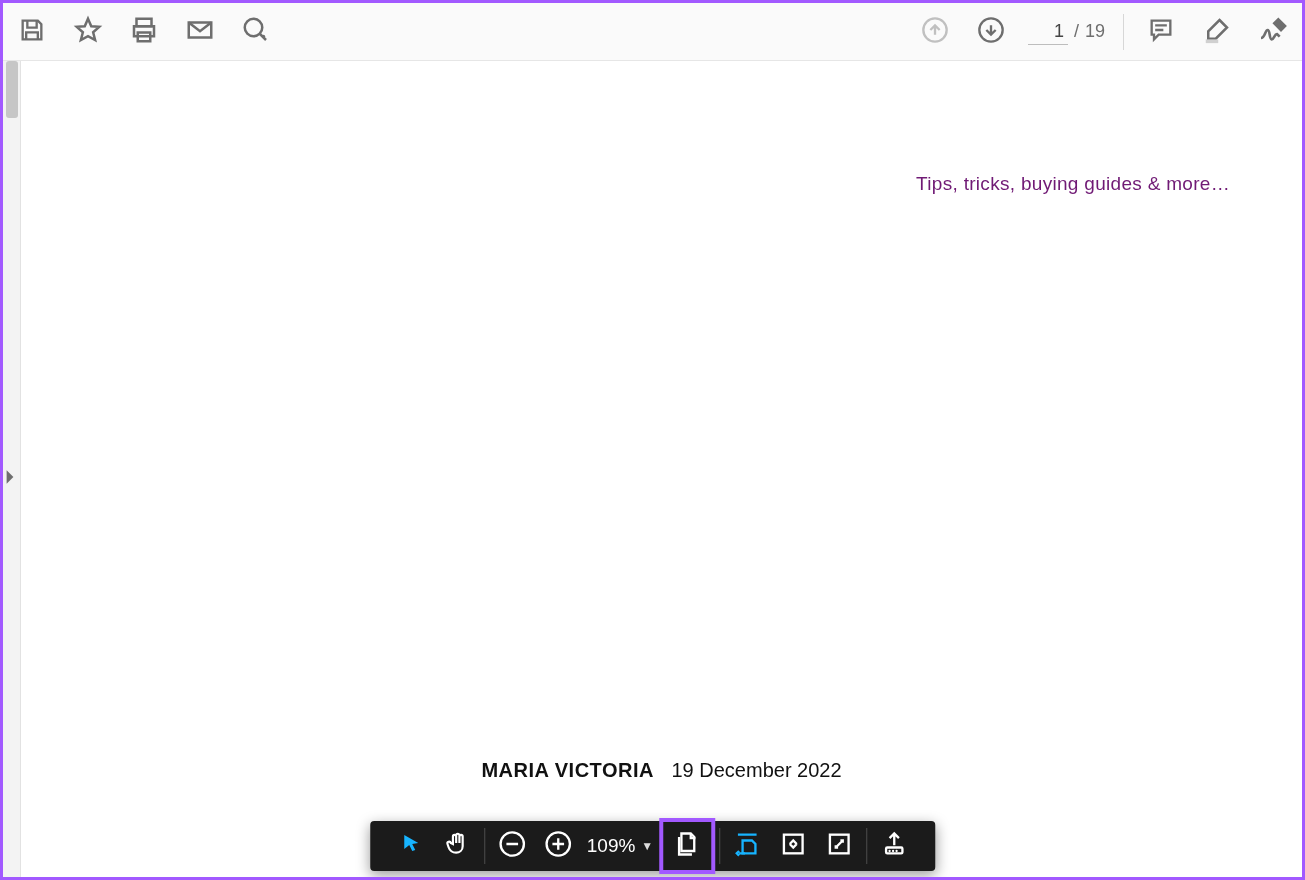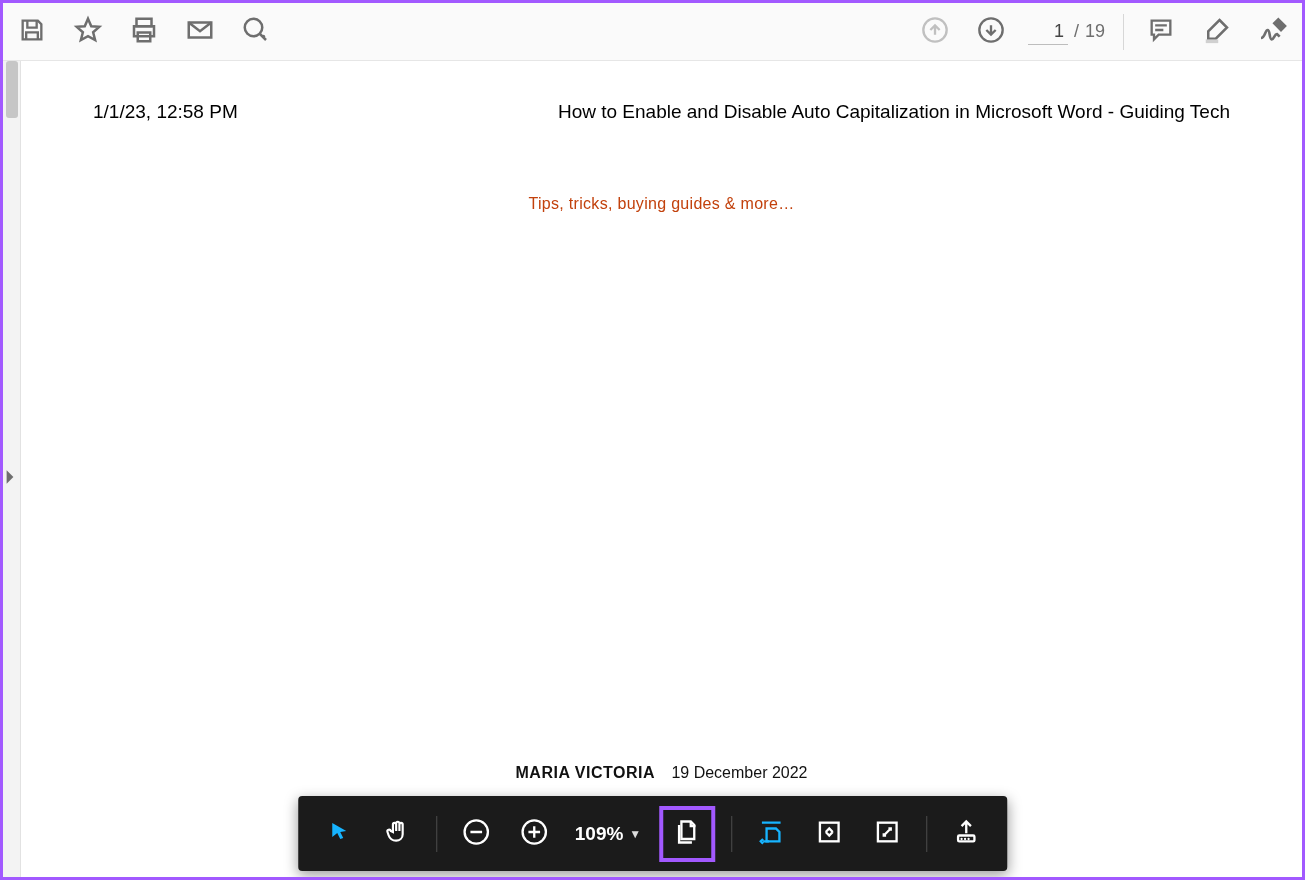--- a/index.html
+++ b/index.html
@@ -37,31 +37,30 @@
     display:flex; align-items:center; justify-content:center; z-index:2;
   }
   .expand-tab svg { fill:#6e6e6e; }
 
   .page {
     position:absolute; left:20px; right:2px; top:0; bottom:0; background:#fff;
     padding:40px 70px 0 70px;
   }
   .hdr-row { display:flex; justify-content:space-between; font-size:19px; color:#000; }
   .hdr-row .title { text-align:right; }
-  .tagline { text-align:center; color:#c2410c; font-size:16px; margin-top:72px; letter-spacing:.3px; }
-  .byline { position:absolute; bottom:95px; left:0; right:0; text-align:center; font-size:16px; color:#111; }
+  .tagline { text-align:right; color:#701a75; font-size:19px; margin-top:72px; letter-spacing:.3px; }
+  .byline { position:absolute; bottom:95px; left:0; right:0; text-align:center; font-size:20px; color:#111; }
   .byline .author { font-weight:600; letter-spacing:.5px; margin-right:12px; }
 
   
   .floatbar {
     position:absolute; bottom:6px; left:50%; transform:translateX(-50%);
-    height:75px; background:#1b1b1b; border-radius:4px;
-    display:flex; align-items:center; padding:0 18px; gap:12px;
+    height:50px; background:#1b1b1b; border-radius:4px;
+    display:flex; align-items:center; padding:0 18px; 
     box-shadow:0 4px 14px rgba(0,0,0,.4);
-    font-weight:bold;
   }
   .f-btn { width:46px; height:46px; display:flex; align-items:center; justify-content:center; cursor:pointer; border-radius:2px; }
   .f-btn svg { stroke:#fff; fill:none; stroke-width:2; }
   .f-btn.blue svg { stroke:#17b4ff; fill:#17b4ff; }
   .f-btn.blue-stroke svg { stroke:#17b4ff; }
   .f-sep { width:1px; height:36px; background:#4d4d4d; margin:0 4px; }
   .zoom-group { display:flex; align-items:center; gap:6px; color:#fff; font-size:19px; padding:0 6px; cursor:pointer; }
   .zoom-group .caret { font-size:12px; color:#ddd; }
   .highlight-box { border:4px solid #a259ff; padding:1px; }
 </style>
@@ -179,24 +178,20 @@
   </div>
   <div class="expand-tab">
     <span>
       <svg width="12" height="18" viewBox="0 0 10 16">
           <path d="M2 2l6 6-6 6z"></path>
         </svg>
     </span>
   </div>
 
   <div class="page">
-    <div class="hdr-row">
-      <span>1/1/23, 12:58 PM</span>
-      <span class="title">How to Enable and Disable Auto Capitalization in Microsoft Word - Guiding Tech</span>
-    </div>
     <div class="tagline">Tips, tricks, buying guides &amp; more…</div>
     <div class="byline">
       <span class="author">MARIA VICTORIA</span>
       <span>19 December 2022</span>
     </div>
   </div>
 </div>
 
 <div class="floatbar">
 

